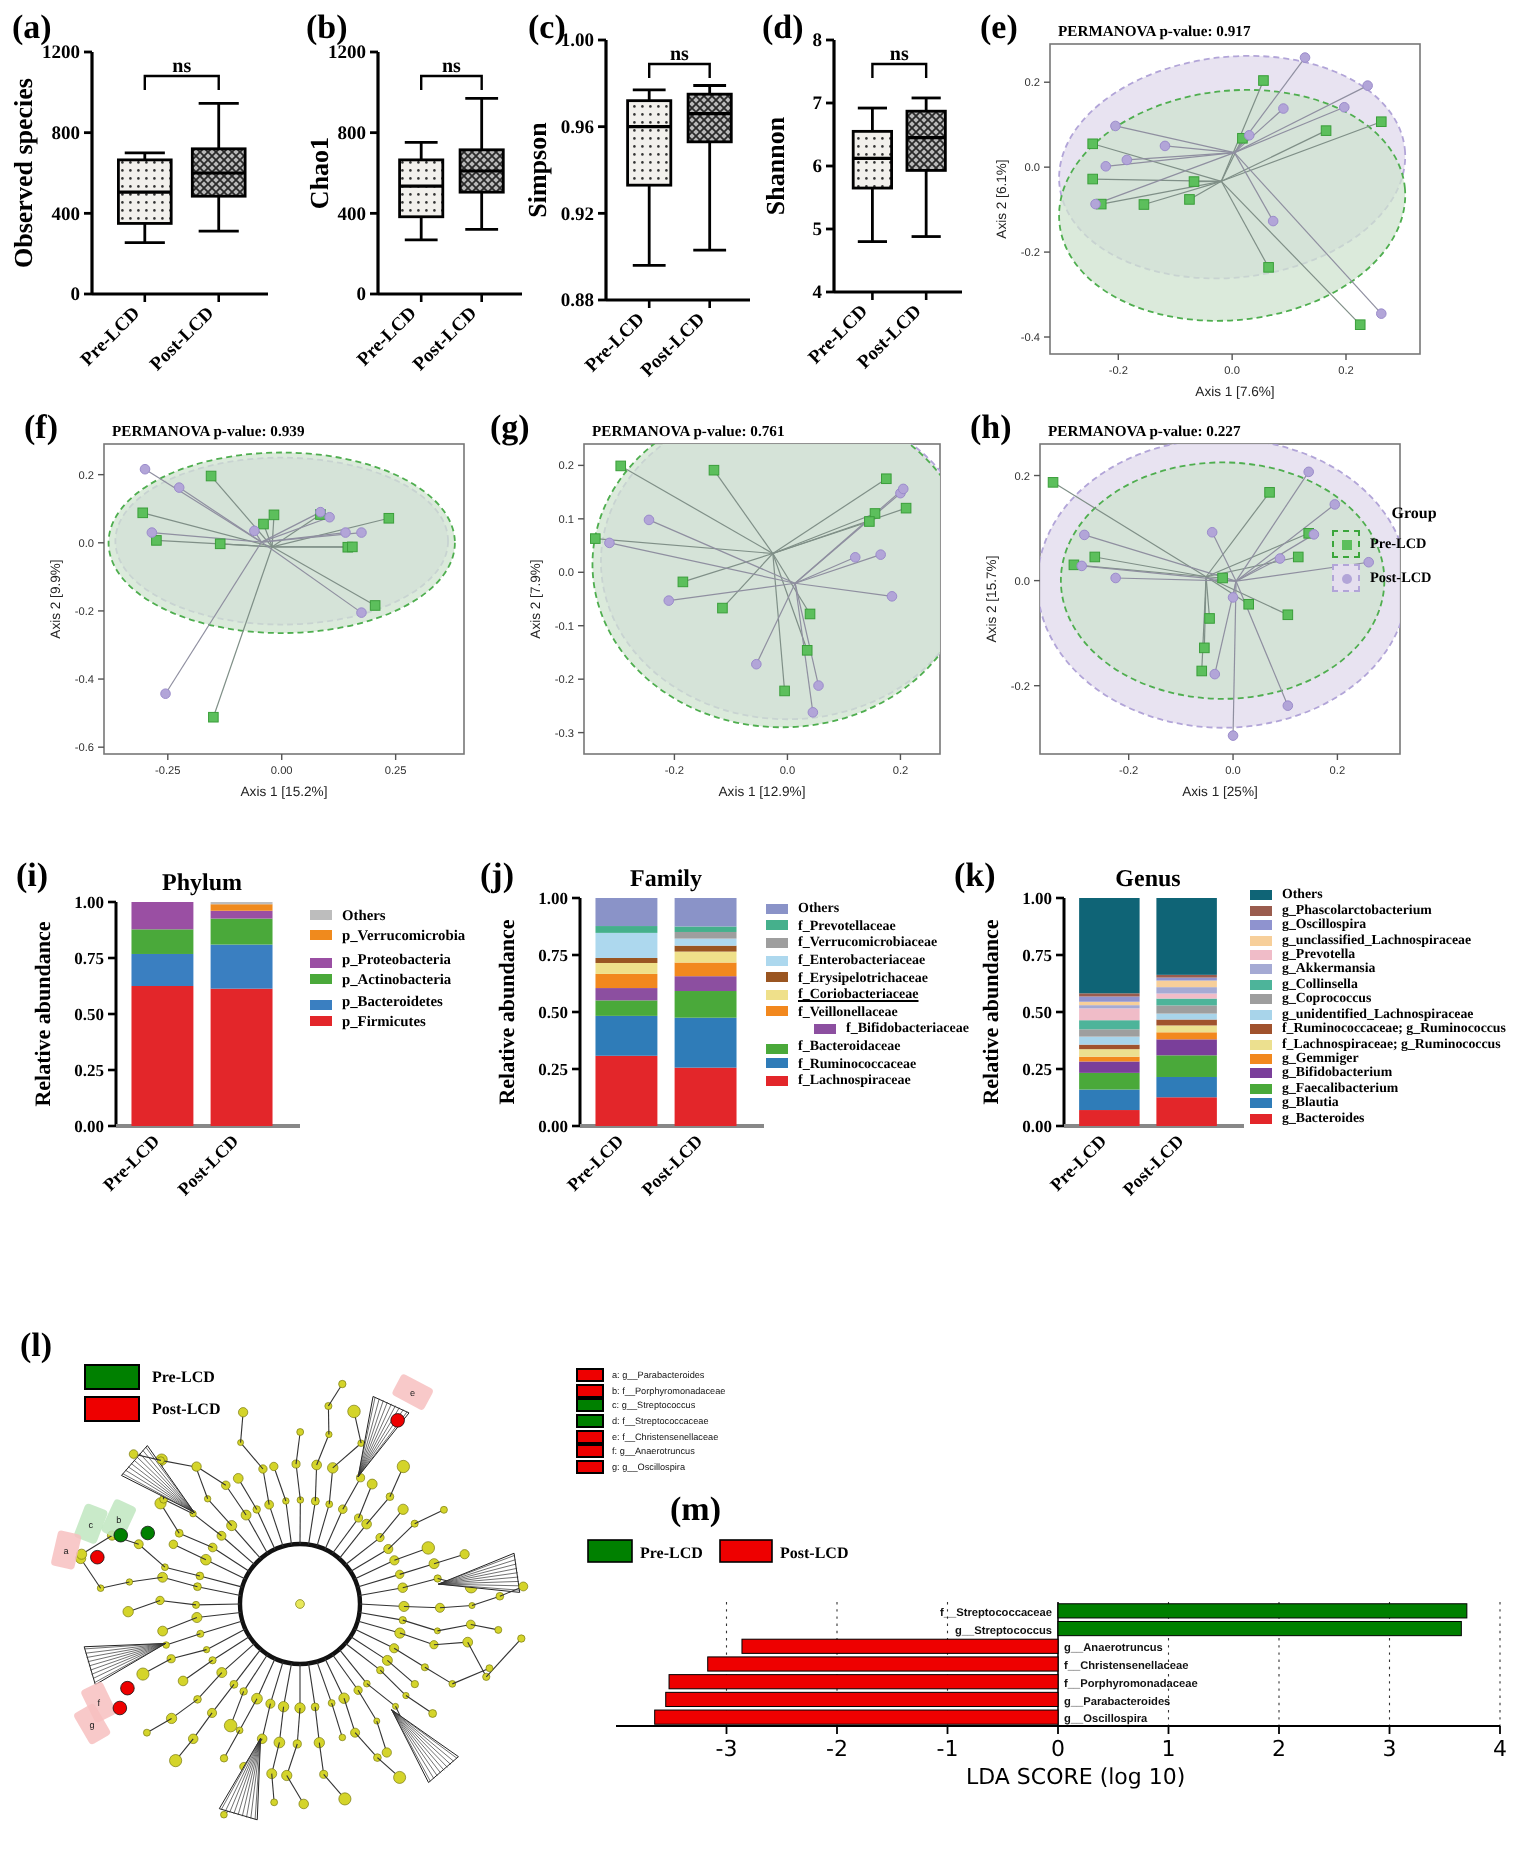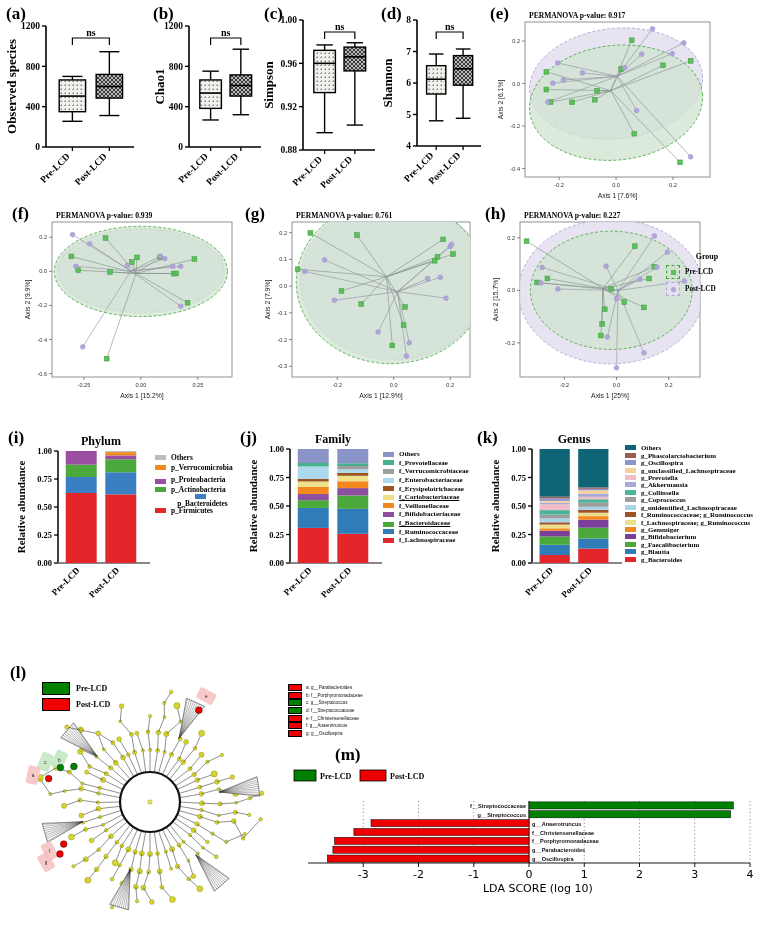--- a/index.html
+++ b/index.html
@@ -670,21 +670,21 @@
       <span style="font-family: &quot;Liberation Serif&quot;, serif; font-weight: bold; font-size: 7.4px; white-space: nowrap;">p_Verrucomicrobia</span>
     </div>
     <div style="display: flex; align-items: flex-end; height: 10.6px;">
       <span style="width: 11px; height: 5px; background: rgb(154, 79, 163); flex: 0 0 auto; margin-right: 5px;"></span>
       <span style="font-family: &quot;Liberation Serif&quot;, serif; font-weight: bold; font-size: 7.4px; white-space: nowrap;">p_Proteobacteria</span>
     </div>
     <div style="display: flex; align-items: center; height: 10.6px;">
       <span style="width: 11px; height: 5px; background: rgb(74, 169, 58); flex: 0 0 auto; margin-right: 5px;"></span>
       <span style="font-family: &quot;Liberation Serif&quot;, serif; font-weight: bold; font-size: 7.4px; white-space: nowrap;">p_Actinobacteria</span>
     </div>
-    <div style="display: flex; align-items: center; height: 10.6px; flex-direction: column;">
+    <div style="display: flex; align-items: flex-end; height: 10.6px;">
       <span style="width: 11px; height: 5px; background: rgb(58, 127, 193); flex: 0 0 auto; margin-right: 5px;"></span>
       <span style="font-family: &quot;Liberation Serif&quot;, serif; font-weight: bold; font-size: 7.4px; white-space: nowrap;">p_Bacteroidetes</span>
     </div>
     <div style="display: flex; align-items: center; height: 10.6px;">
       <span style="width: 11px; height: 5px; background: rgb(227, 38, 42); flex: 0 0 auto; margin-right: 5px;"></span>
       <span style="font-family: &quot;Liberation Serif&quot;, serif; font-weight: bold; font-size: 7.4px; white-space: nowrap;">p_Firmicutes</span>
     </div>
   </div>
 <div class="panel" style="left:383px;top:450px;width:110px;">
     <div style="display: flex; align-items: center; height: 8.6px;">
@@ -708,25 +708,25 @@
       <span style="font-family: &quot;Liberation Serif&quot;, serif; font-weight: bold; font-size: 7px; white-space: nowrap;">f_Erysipelotrichaceae</span>
     </div>
     <div style="display: flex; align-items: center; height: 8.6px; text-decoration: underline;">
       <span style="width: 11px; height: 5px; background: rgb(239, 224, 138); flex: 0 0 auto; margin-right: 5px;"></span>
       <span style="font-family: &quot;Liberation Serif&quot;, serif; font-weight: bold; font-size: 7px; white-space: nowrap;">f_Coriobacteriaceae</span>
     </div>
     <div style="display: flex; align-items: center; height: 8.6px;">
       <span style="width: 11px; height: 5px; background: rgb(242, 136, 30); flex: 0 0 auto; margin-right: 5px;"></span>
       <span style="font-family: &quot;Liberation Serif&quot;, serif; font-weight: bold; font-size: 7px; white-space: nowrap;">f_Veillonellaceae</span>
     </div>
-    <div style="display: flex; align-items: center; height: 8.6px;">
+    <div style="display: flex; align-items: center; height: 8.6px; margin-left: 24px;">
       <span style="width: 11px; height: 5px; background: rgb(140, 79, 160); flex: 0 0 auto; margin-right: 5px;"></span>
       <span style="font-family: &quot;Liberation Serif&quot;, serif; font-weight: bold; font-size: 7px; white-space: nowrap;">f_Bifidobacteriaceae</span>
     </div>
-    <div style="display: flex; align-items: flex-end; height: 8.6px; text-decoration: underline;">
+    <div style="display: flex; align-items: flex-end; height: 8.6px;">
       <span style="width: 11px; height: 5px; background: rgb(74, 169, 58); flex: 0 0 auto; margin-right: 5px;"></span>
       <span style="font-family: &quot;Liberation Serif&quot;, serif; font-weight: bold; font-size: 7px; white-space: nowrap;">f_Bacteroidaceae</span>
     </div>
     <div style="display: flex; align-items: center; height: 8.6px;">
       <span style="width: 11px; height: 5px; background: rgb(47, 124, 184); flex: 0 0 auto; margin-right: 5px;"></span>
       <span style="font-family: &quot;Liberation Serif&quot;, serif; font-weight: bold; font-size: 7px; white-space: nowrap;">f_Ruminococcaceae</span>
     </div>
     <div style="display: flex; align-items: center; height: 8.6px;">
       <span style="width: 11px; height: 5px; background: rgb(227, 38, 42); flex: 0 0 auto; margin-right: 5px;"></span>
       <span style="font-family: &quot;Liberation Serif&quot;, serif; font-weight: bold; font-size: 7px; white-space: nowrap;">f_Lachnospiraceae</span>

